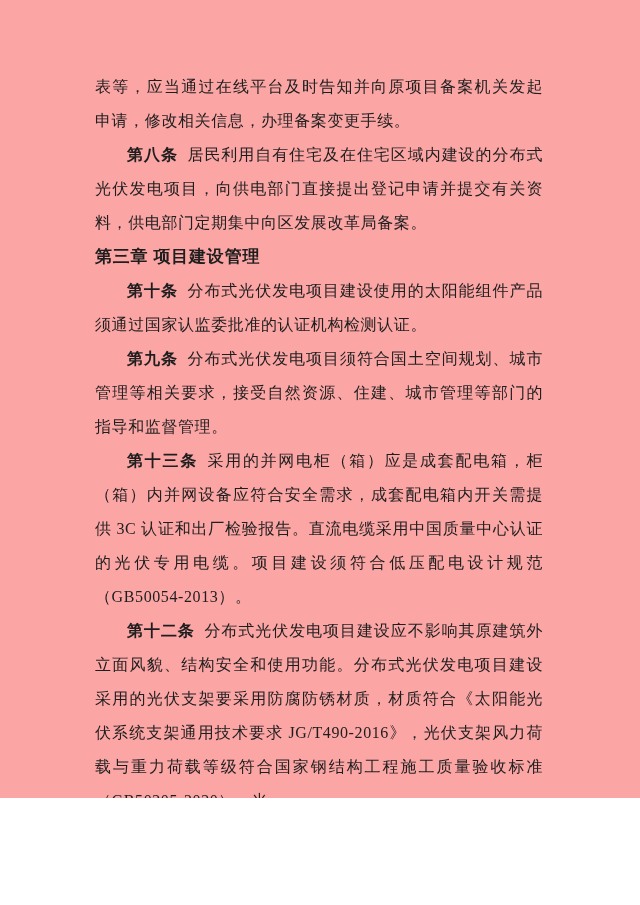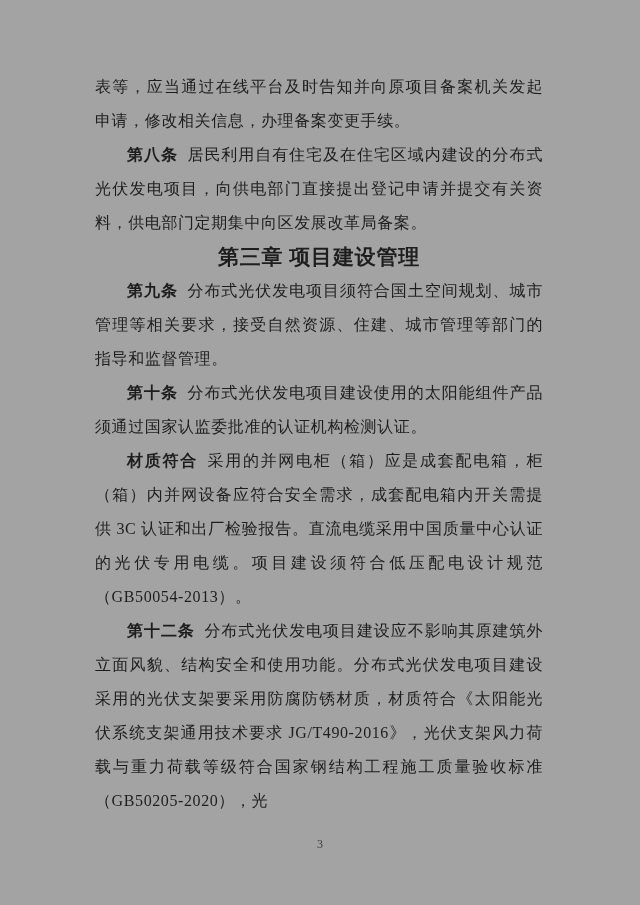--- a/index.html
+++ b/index.html
@@ -9,22 +9,22 @@
   }
   body {
     width: 640px;
     height: 905px;
     font-family: "Liberation Serif", "DejaVu Serif", serif;
     color: #1e1e1e;
   }
   .page {
     position: relative;
     width: 640px;
-    height: 905px;
-    background: #a3a3a3;
+    height: 798px;
+    background: #fca5a5;
     overflow: hidden;
   }
   .doc {
     position: absolute;
     left: 95px;
     top: 70px;
     width: 448px;
     font-size: 16px;
     line-height: 34px;
     letter-spacing: 0.6px;
@@ -38,24 +38,24 @@
     text-indent: 2em;
   }
   .clause {
     font-weight: bold;
     margin-right: 0.6em;
     margin-top: 44px;
   }
   .chapter {
     margin: 0;
     padding: 0;
-    font-size: 21px;
+    font-size: 17px;
     line-height: 34px;
     font-weight: bold;
-    text-align: center;
+    text-align: left;
     text-indent: 0;
     letter-spacing: 0.8px;
   }
   .pagenum {
     position: absolute;
     left: 0;
     right: 0;
     top: 836px;
     text-align: center;
     font-size: 12px;
@@ -68,25 +68,25 @@
 
 <div class="page">
   <main class="doc">
 
     <p class="para"><span class="ptext">表等，应当通过在线平台及时告知并向原项目备案机关发起申请，修改相关信息，办理备案变更手续。</span></p>
 
     <p class="para indent"><span class="clause">第八条</span><span class="ptext">居民利用自有住宅及在住宅区域内建设的分布式光伏发电项目，向供电部门直接提出登记申请并提交有关资料，供电部门定期集中向区发展改革局备案。</span></p>
 
     <h2 class="chapter">第三章 项目建设管理</h2>
 
+    <p class="para indent"><span class="clause">第十条</span><span class="ptext">分布式光伏发电项目建设使用的太阳能组件产品须通过国家认监委批准的认证机构检测认证。</span></p>
+
     <p class="para indent"><span class="clause">第九条</span><span class="ptext">分布式光伏发电项目须符合国土空间规划、城市管理等相关要求，接受自然资源、住建、城市管理等部门的指导和监督管理。</span></p>
 
-    <p class="para indent"><span class="clause">第十条</span><span class="ptext">分布式光伏发电项目建设使用的太阳能组件产品须通过国家认监委批准的认证机构检测认证。</span></p>
-
-    <p class="para indent"><span class="clause">材质符合</span><span class="ptext">采用的并网电柜（箱）应是成套配电箱，柜（箱）内并网设备应符合安全需求，成套配电箱内开关需提供 3C 认证和出厂检验报告。直流电缆采用中国质量中心认证的光伏专用电缆。项目建设须符合低压配电设计规范（GB50054-2013）。</span></p>
+    <p class="para indent"><span class="clause">第十三条</span><span class="ptext">采用的并网电柜（箱）应是成套配电箱，柜（箱）内并网设备应符合安全需求，成套配电箱内开关需提供 3C 认证和出厂检验报告。直流电缆采用中国质量中心认证的光伏专用电缆。项目建设须符合低压配电设计规范（GB50054-2013）。</span></p>
 
 
     <p class="para indent"><span class="clause">第十二条</span><span class="ptext">分布式光伏发电项目建设应不影响其原建筑外立面风貌、结构安全和使用功能。分布式光伏发电项目建设采用的光伏支架要采用防腐防锈材质，材质符合《太阳能光伏系统支架通用技术要求 JG/T490-2016》，光伏支架风力荷载与重力荷载等级符合国家钢结构工程施工质量验收标准（GB50205-2020），光</span></p>
 
   </main>
 
   <footer class="pagenum">3</footer>
 </div>
 
 </body></html>

